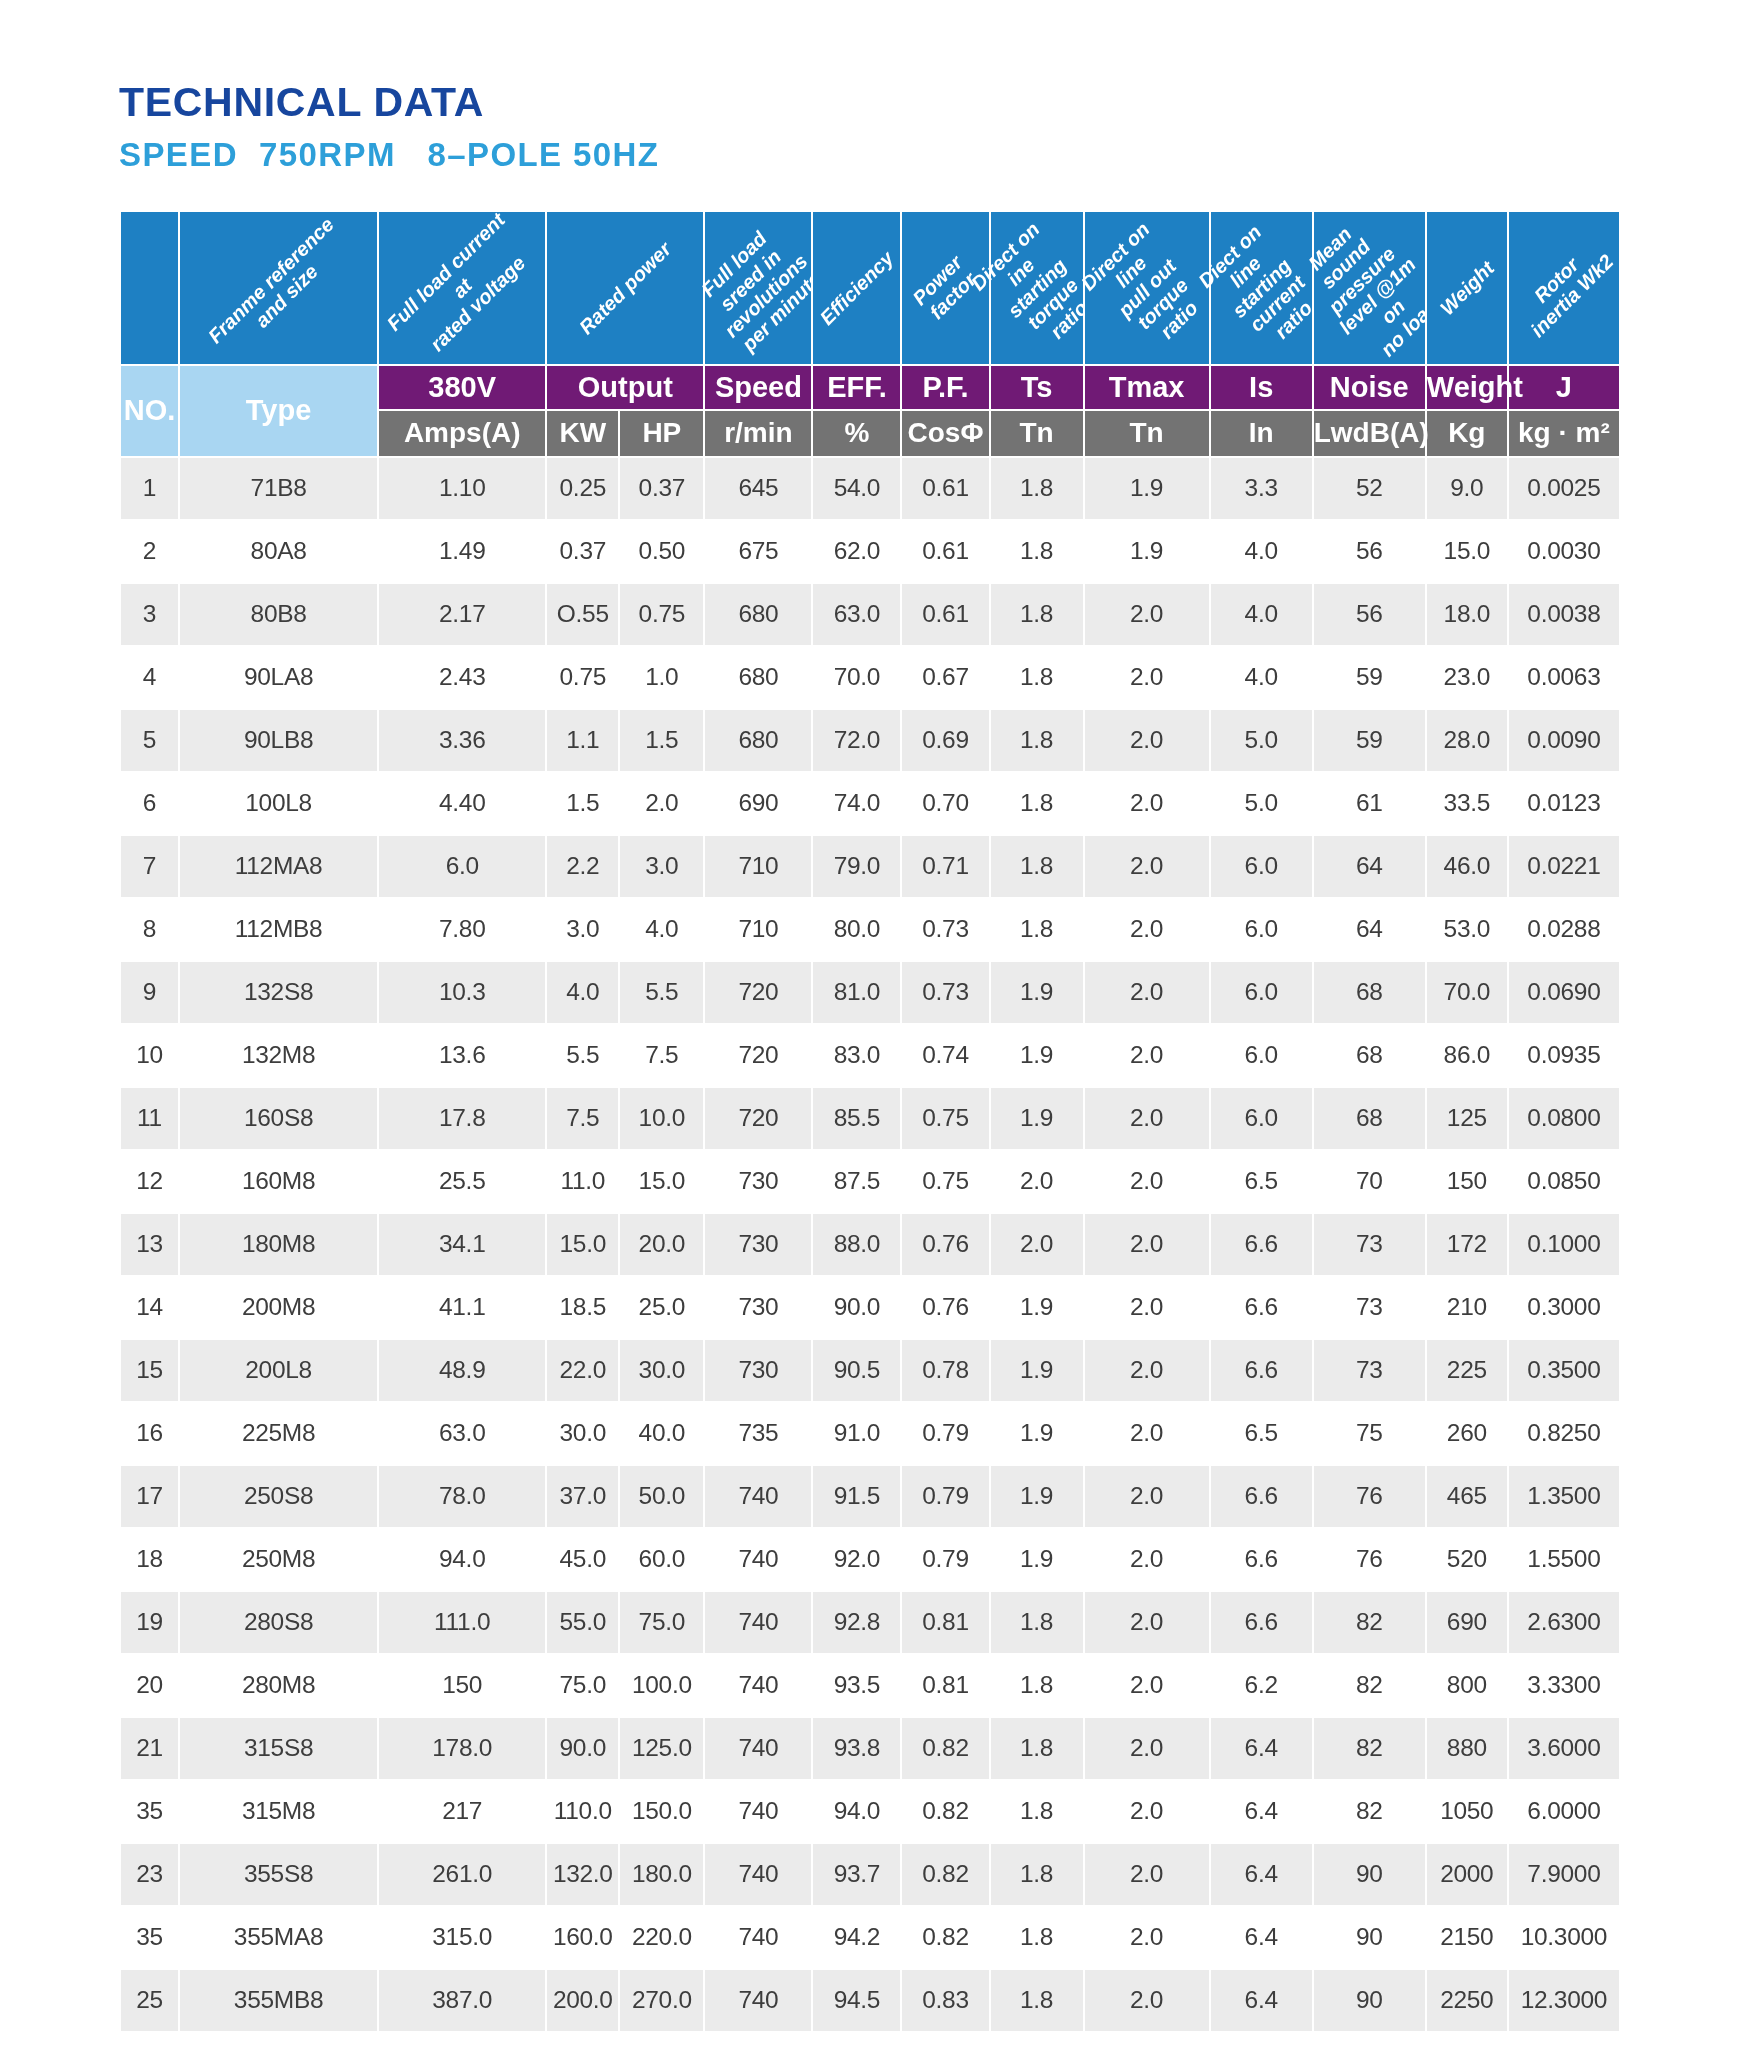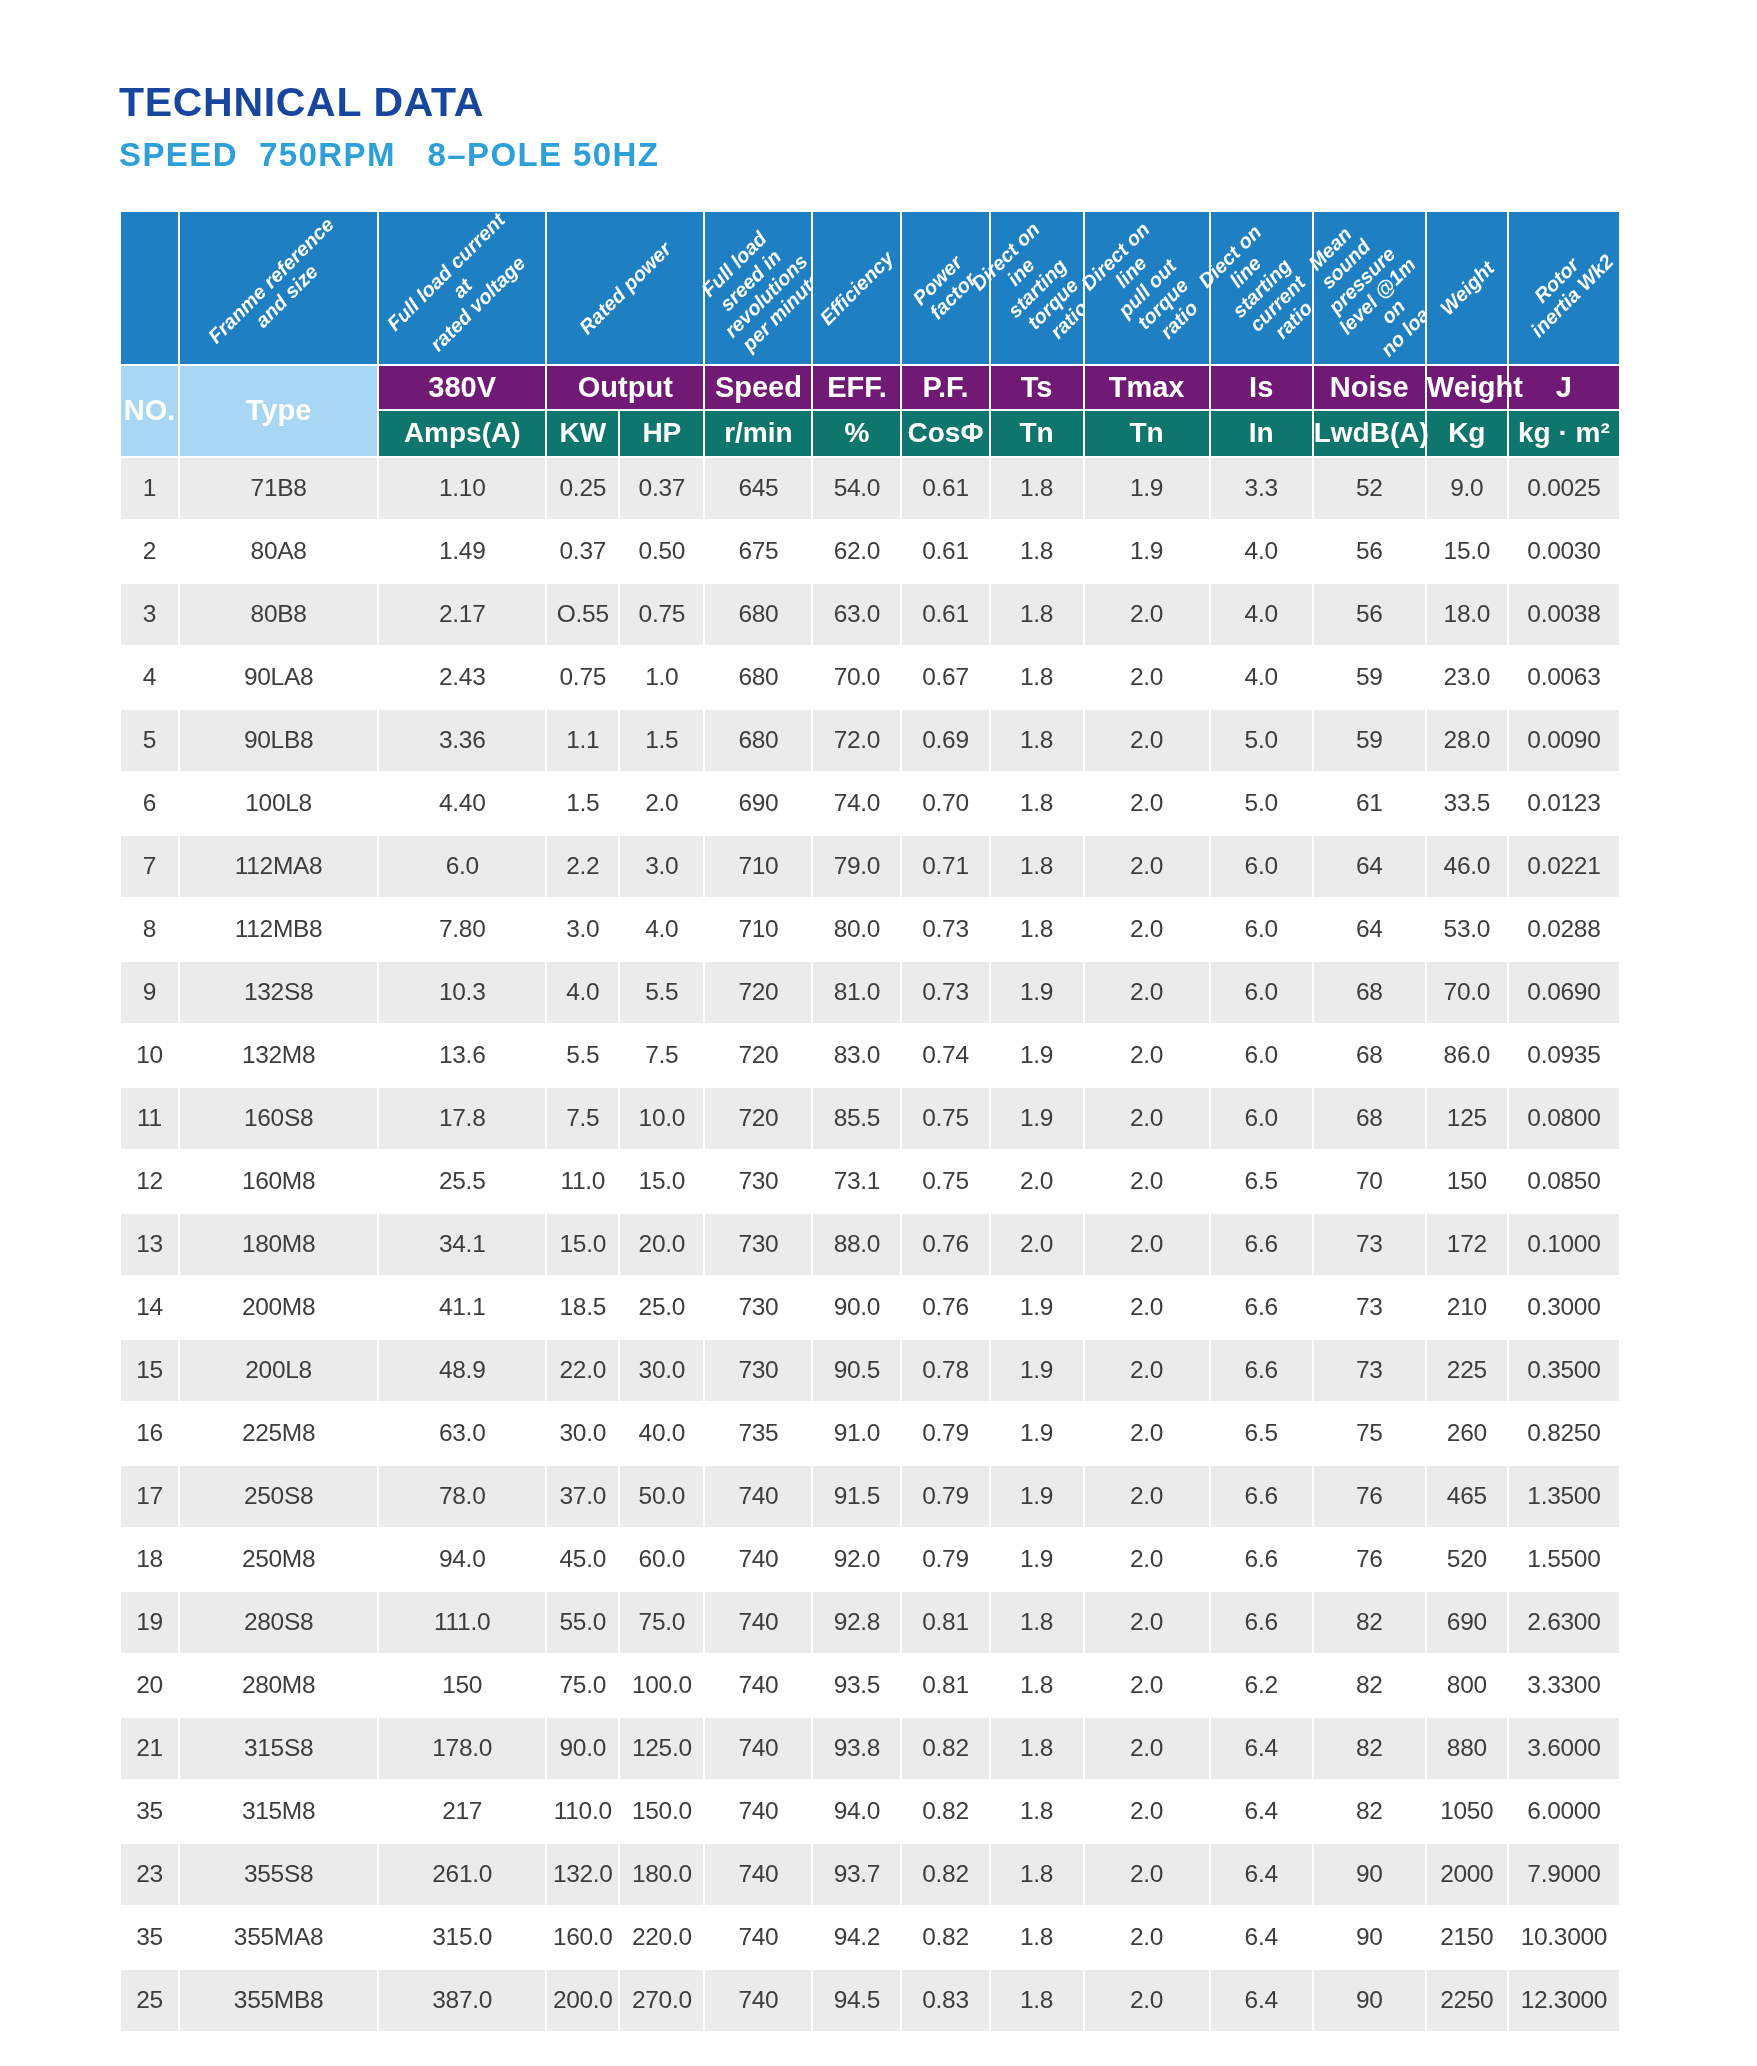--- a/index.html
+++ b/index.html
@@ -73,21 +73,21 @@
 
   
   tr.sub1 th {
     background: #701a75;
     color: #ffffff;
     font-size: 29px;
     font-weight: bold;
     height: 43px;
   }
   tr.sub2 th {
-    background: #0f766e;
+    background: #737373;
     color: #ffffff;
     font-size: 28px;
     font-weight: bold;
     height: 45px;
   }
   th.merged {
     background: #a9d6f2 !important;
     color: #ffffff;
     font-size: 31px;
     font-weight: bold;
@@ -391,21 +391,21 @@
             <td>125</td>
             <td>0.0800</td>
           </tr>
           <tr>
             <td>12</td>
             <td>160M8</td>
             <td>25.5</td>
             <td>11.0</td>
             <td>15.0</td>
             <td>730</td>
-            <td>73.1</td>
+            <td>87.5</td>
             <td>0.75</td>
             <td>2.0</td>
             <td>2.0</td>
             <td>6.5</td>
             <td>70</td>
             <td>150</td>
             <td>0.0850</td>
           </tr>
           <tr>
             <td>13</td>

